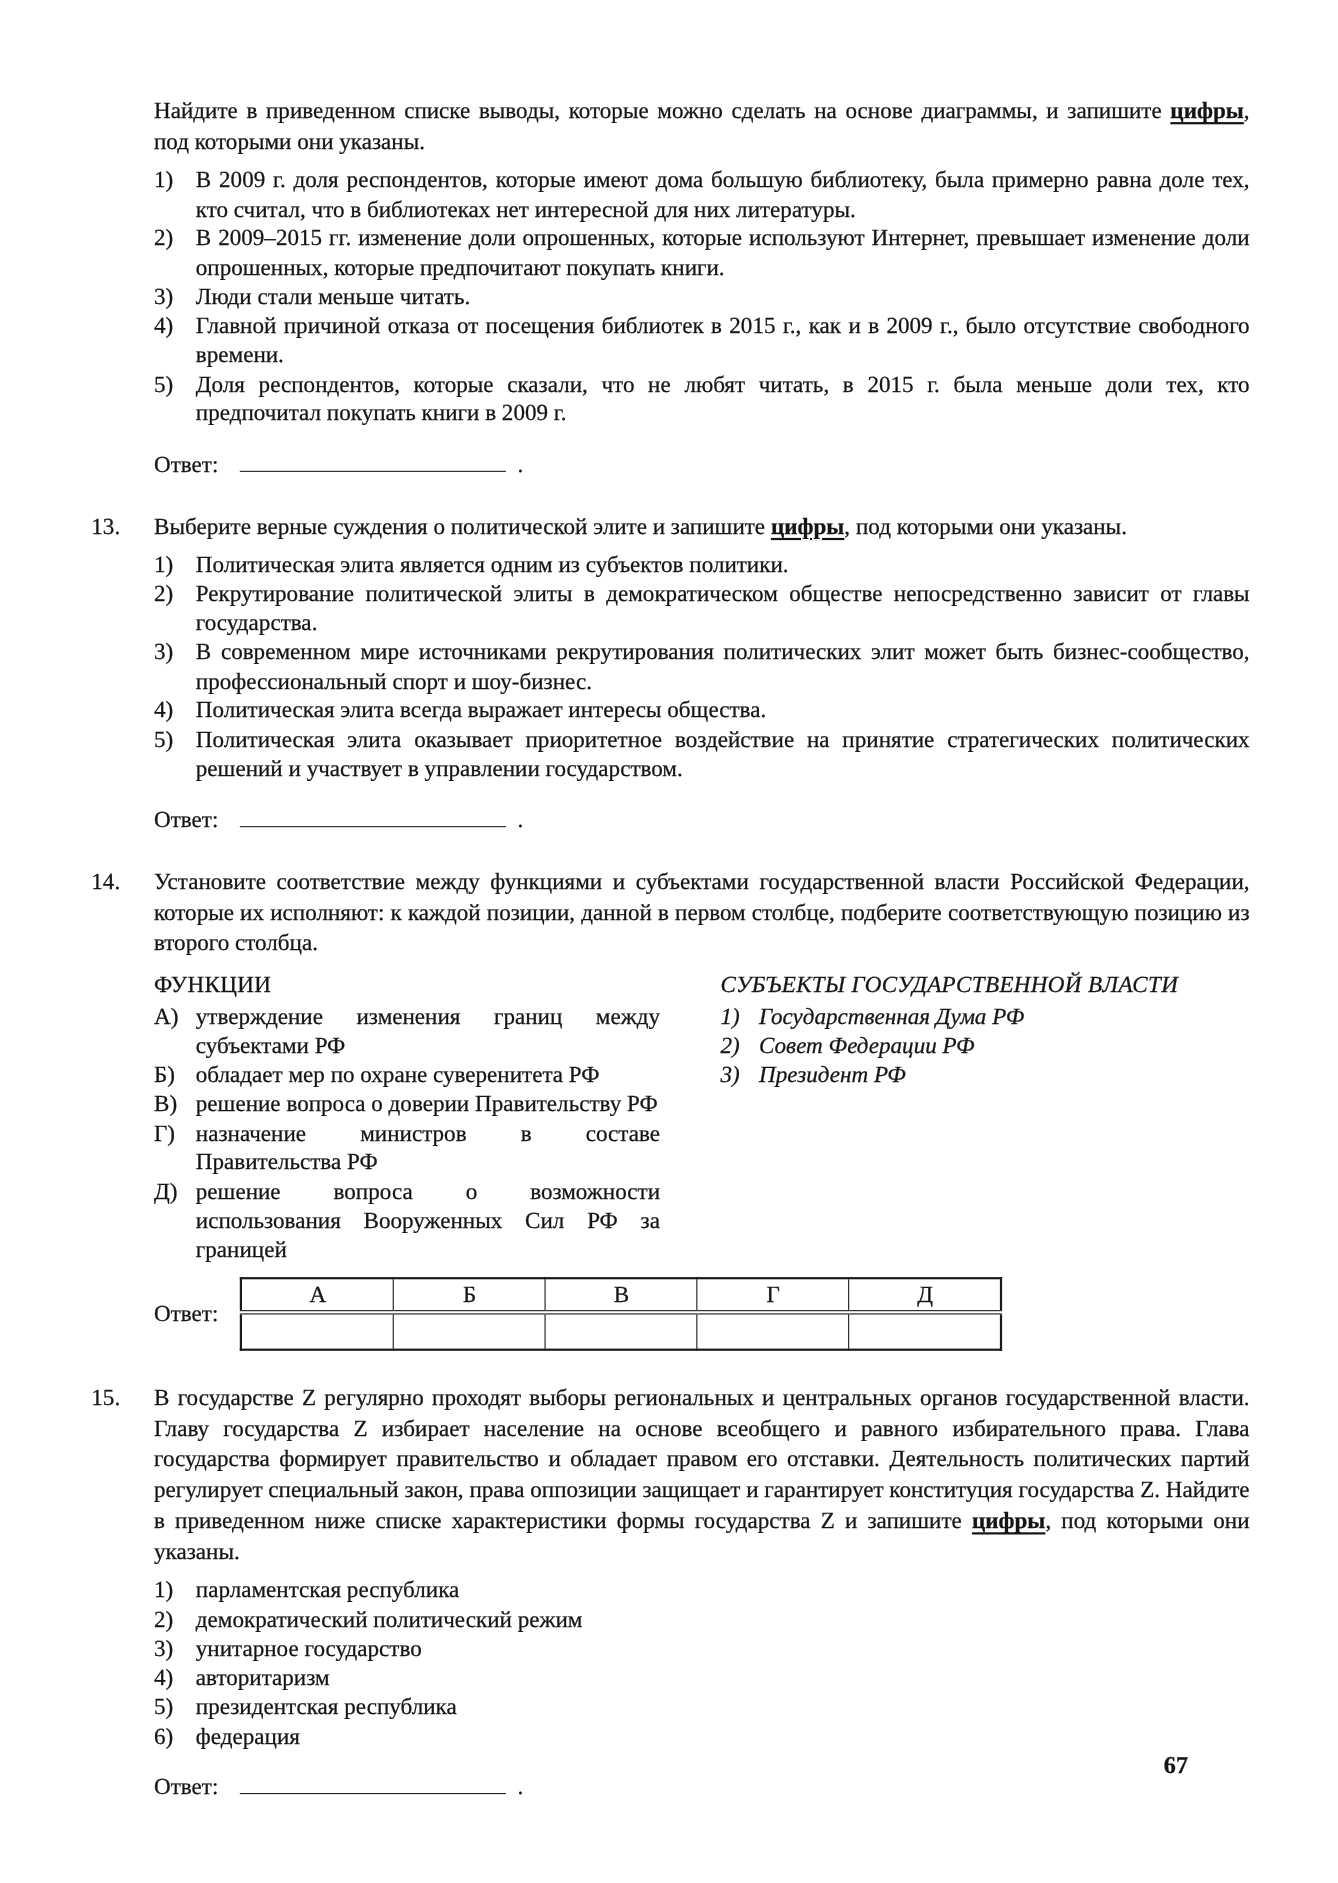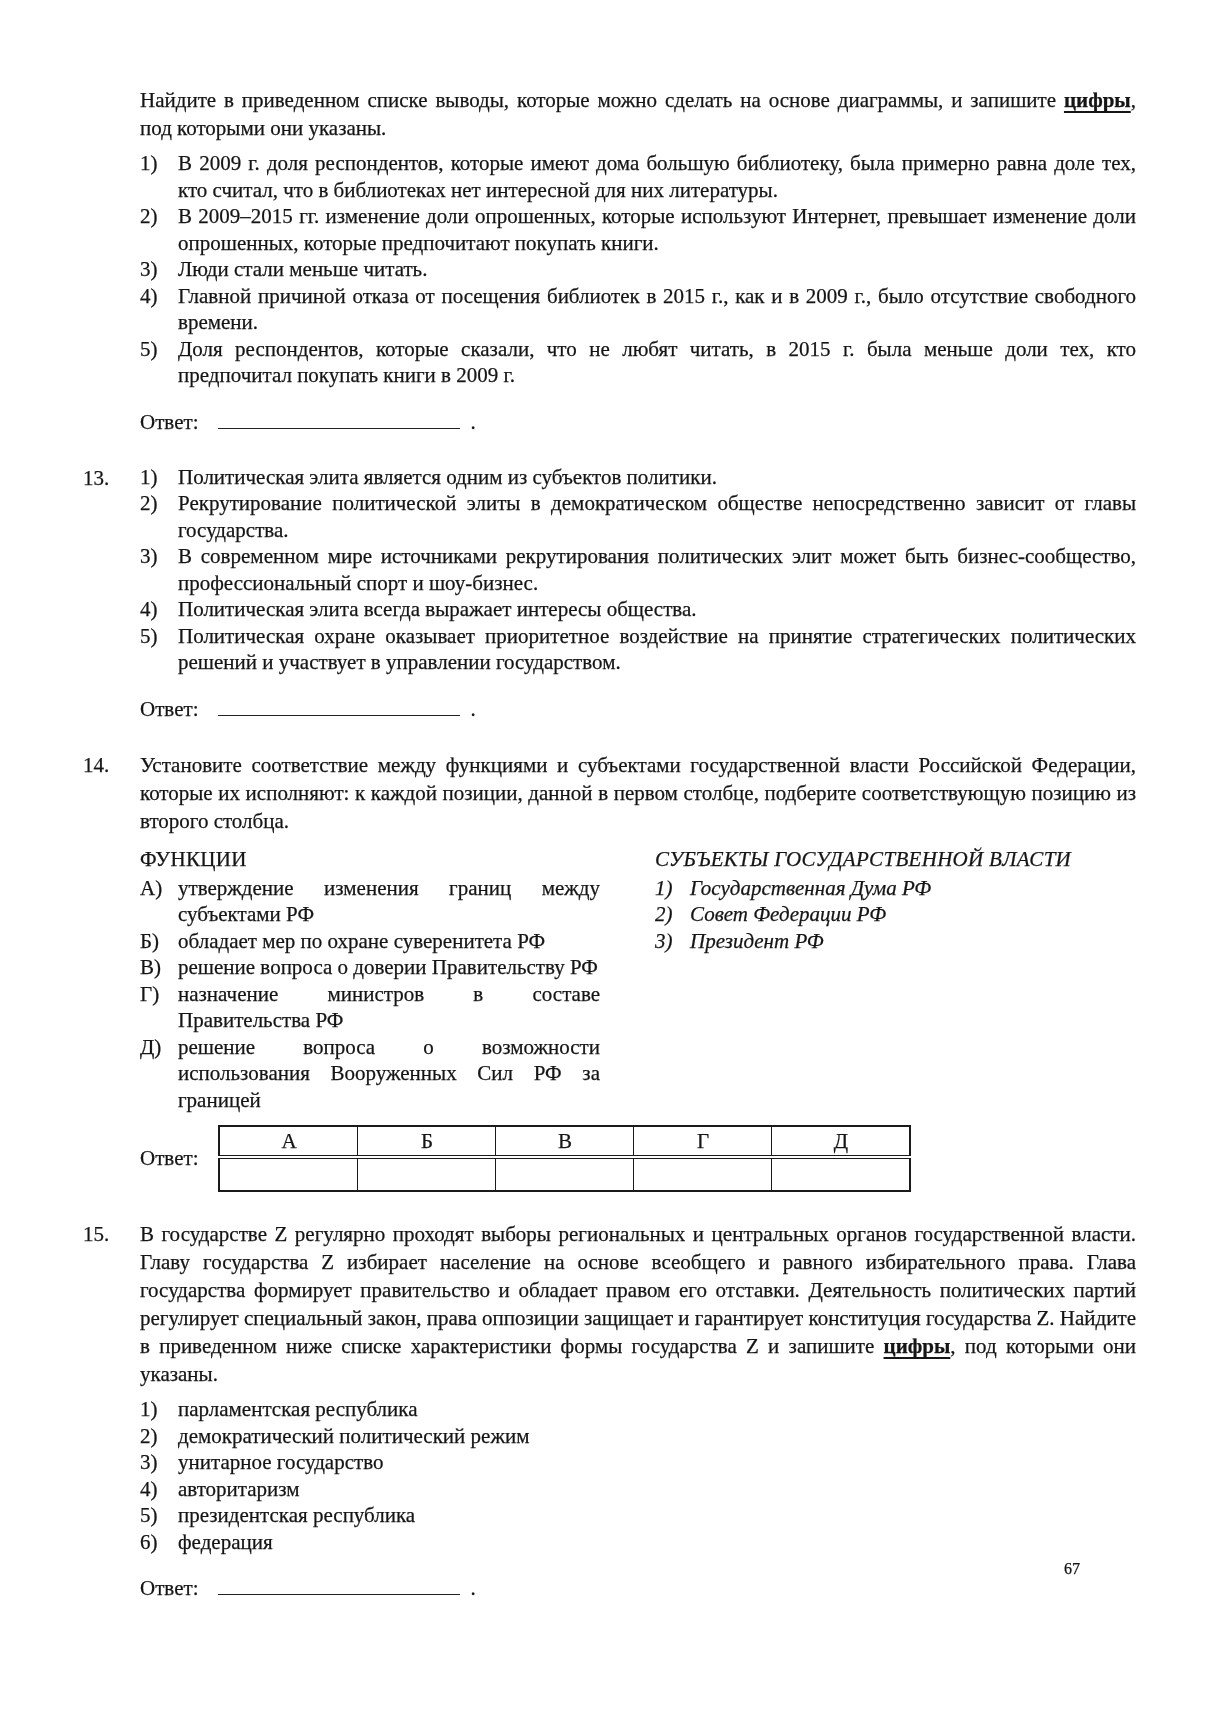--- a/index.html
+++ b/index.html
@@ -37,21 +37,21 @@
   .ans-table th{
     width:137px;height:28px;font-weight:400;font-size:21px;
     border-left:1.5px solid #1a1a1a;border-right:1.5px solid #1a1a1a;
     border-bottom:4px double #1a1a1a;text-align:center;padding:0;
     -webkit-text-stroke:0.25px currentColor;
   }
   .ans-table td{
     width:137px;height:31px;
     border-left:1.5px solid #1a1a1a;border-right:1.5px solid #1a1a1a;padding:0;
   }
-  .pagenum{position:absolute;right:136px;top:1560px;font-weight:400;font-size:16px;}
+  .pagenum{position:absolute;right:136px;top:1592px;font-weight:700;font-size:22px;}
 </style>
 </head>
 <body>
 
 <div class="content">
 
   <div class="question">
     <p class="intro"><span>Найдите в приведенном списке выводы, которые можно сделать на основе диаграммы, и запишите </span><span class="bu">цифры</span><span>, под которыми они указаны.</span></p>
     <div class="opts">
       <div class="opt">
@@ -73,40 +73,41 @@
       <div class="opt">
           <span class="m">5)</span>
           <div class="t">Доля респондентов, которые сказали, что не любят читать, в 2015 г. была меньше доли тех, кто предпочитал покупать книги в 2009 г.</div>
         </div>
     </div>
     <div class="answer"><span>Ответ:</span><span class="blank"></span><span>.</span></div>
   </div>
 
   <div class="question">
     <span class="qnum">13.</span>
+    <p class="intro"><span>Выберите верные суждения о политической элите и запишите </span><span class="bu">цифры</span><span>, под которыми они указаны.</span></p>
     <div class="opts">
       <div class="opt">
           <span class="m">1)</span>
           <div class="t">Политическая элита является одним из субъектов политики.</div>
         </div>
       <div class="opt">
           <span class="m">2)</span>
           <div class="t">Рекрутирование политической элиты в демократическом обществе непосредственно зависит от главы государства.</div>
         </div>
       <div class="opt">
           <span class="m">3)</span>
           <div class="t">В современном мире источниками рекрутирования политических элит может быть бизнес-сообщество, профессиональный спорт и шоу-бизнес.</div>
         </div>
       <div class="opt">
           <span class="m">4)</span>
           <div class="t">Политическая элита всегда выражает интересы общества.</div>
         </div>
       <div class="opt">
           <span class="m">5)</span>
-          <div class="t">Политическая охране оказывает приоритетное воздействие на принятие стратегических политических решений и участвует в управлении государством.</div>
+          <div class="t">Политическая элита оказывает приоритетное воздействие на принятие стратегических политических решений и участвует в управлении государством.</div>
         </div>
     </div>
     <div class="answer"><span>Ответ:</span><span class="blank"></span><span>.</span></div>
   </div>
 
   <div class="question">
     <span class="qnum">14.</span>
     <p class="intro"><span>Установите соответствие между функциями и субъектами государственной власти Российской Федерации, которые их исполняют: к каждой позиции, данной в первом столбце, подберите соответствующую позицию из второго столбца.</span></p>
     <div class="cols">
       <div class="col-left">

